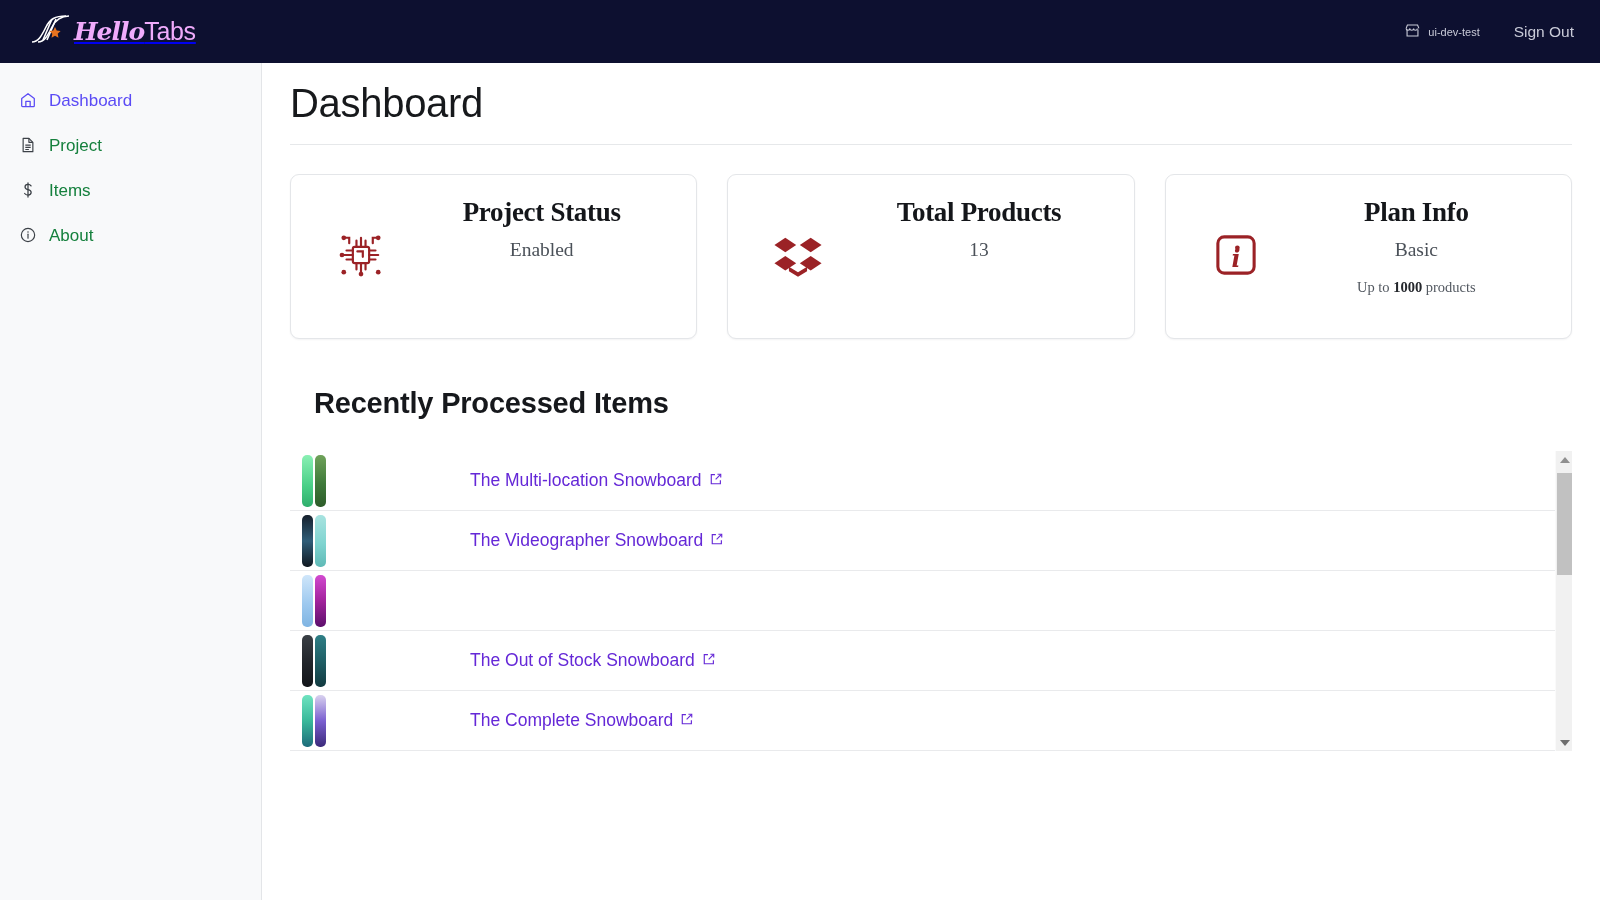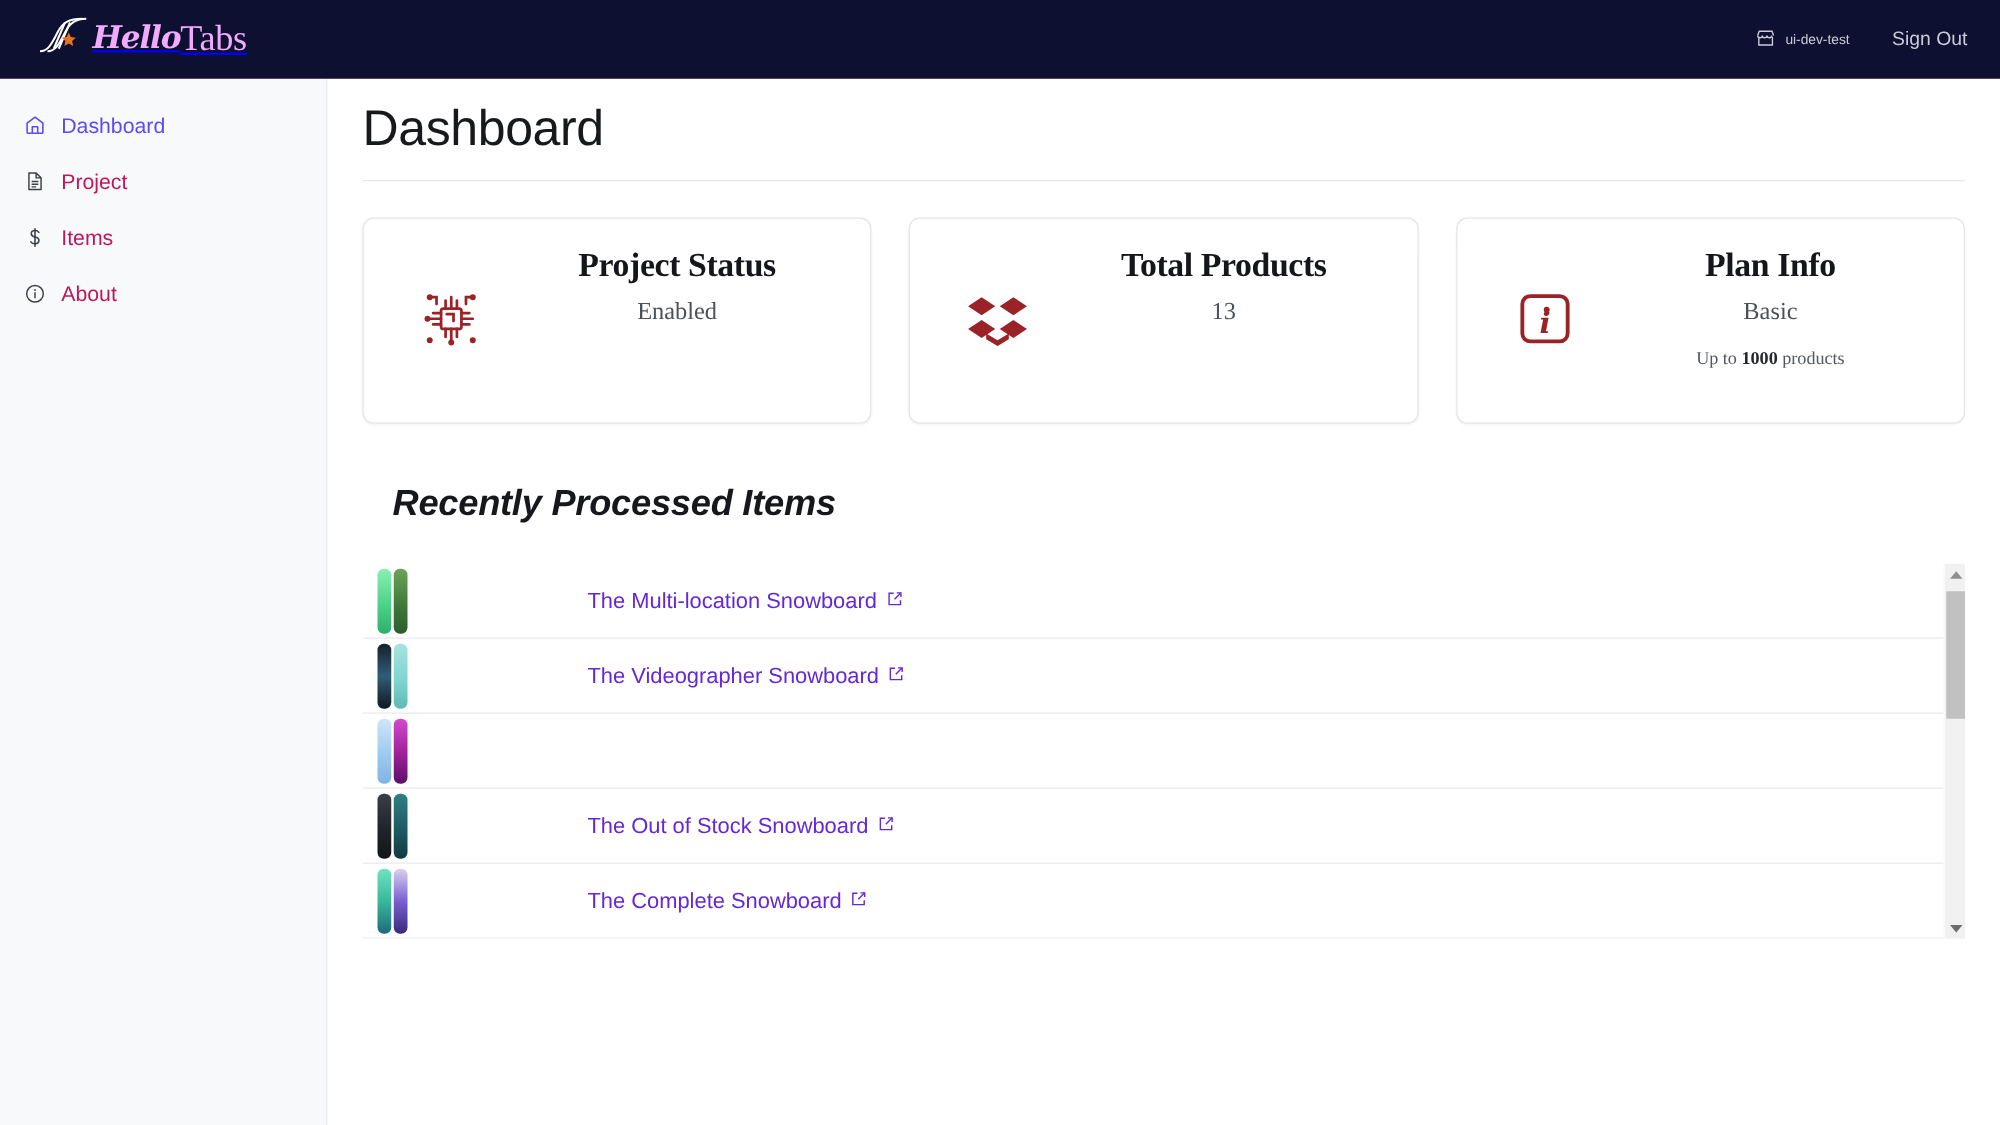--- a/index.html
+++ b/index.html
@@ -34,23 +34,23 @@
     display: flex; align-items: flex-start;
   }
   .logo-hello {
     font-family: "DejaVu Serif", serif;
     font-style: italic;
     font-weight: 700;
     font-size: 25px;
     letter-spacing: -1px;
   }
   .logo-tabs {
-    font-family: Liberation Serif, serif;
+    font-family: Liberation Sans, sans-serif;
     font-weight: 400;
-    font-size: 29px;
+    font-size: 25px;
     letter-spacing: -0.3px;
   }
   .topbar-right {
     margin-left: auto;
     display: flex; align-items: center;
     padding-right: 26px;
     gap: 34px;
   }
   .shop-link {
     display: flex; align-items: center; gap: 7px;
@@ -70,21 +70,21 @@
     border-right: 1px solid #e3e5e8;
     padding-top: 22px;
   }
   .nav-item {
     display: flex; align-items: center;
     gap: 12px;
     height: 30px;
     padding-left: 18px;
     margin-bottom: 15px;
     font-size: 17px;
-    color: #be185d;
+    color: #15803d;
     text-decoration: none;
     cursor: pointer;
   }
   .nav-item .nav-label { line-height: 1; }
   .nav-item.active { color: #5b4bf5; }
   .nav-icon {
     width: 19px; height: 19px;
     display: inline-flex; align-items: center; justify-content: center;
     flex: 0 0 19px;
   }
@@ -162,21 +162,20 @@
   .card-sub b { font-weight: 700; color: #25282d; }
 
   
   .recent-wrap { padding: 48px 28px 0 28px; }
   .recent-title {
     margin: 0 0 0 24px;
     font-size: 29px;
     font-weight: 700;
     color: #16181c;
     letter-spacing: -0.2px;
-    font-style: italic;
   }
   .list-outer {
     position: relative;
     margin-top: 31px;
     height: 300px;
     display: flex;
   }
   .list-scroll {
     flex: 1 1 auto;
     height: 300px;

